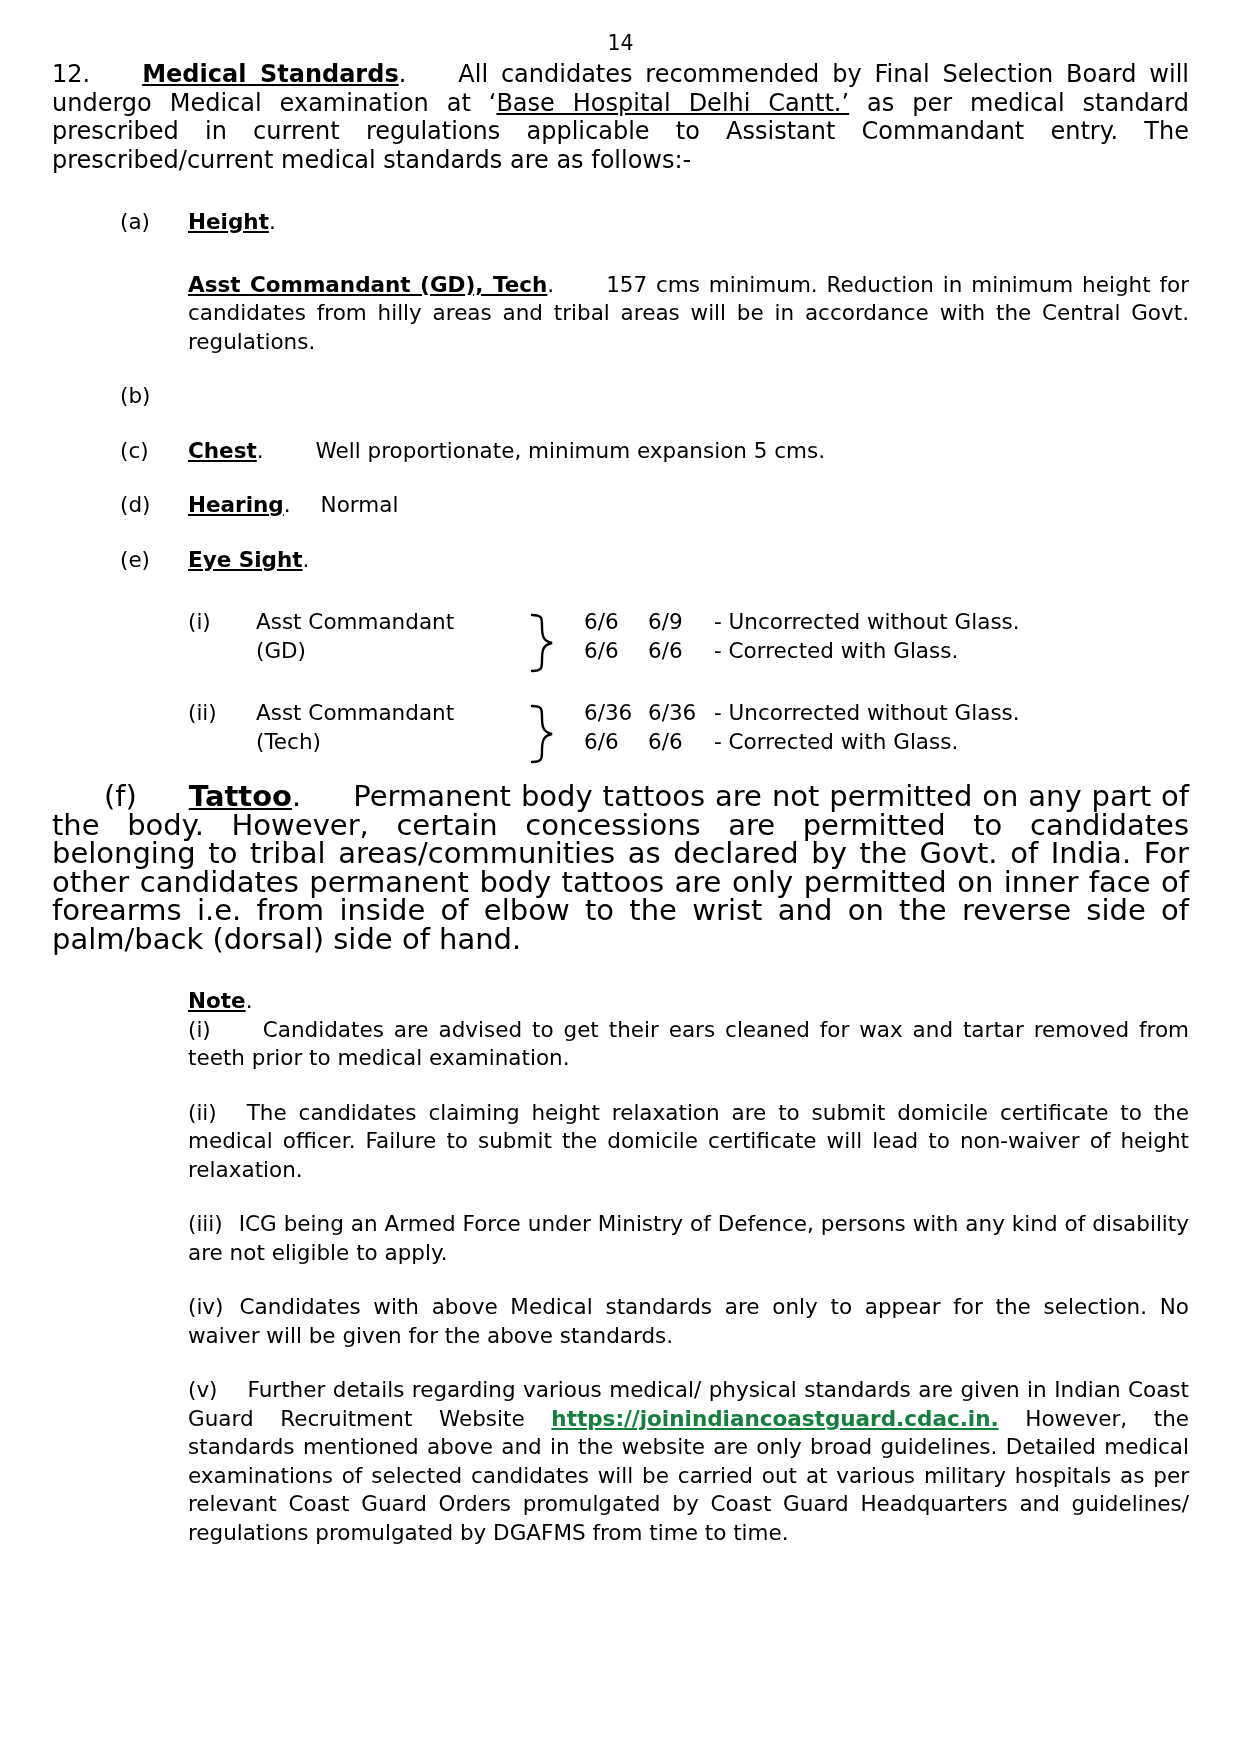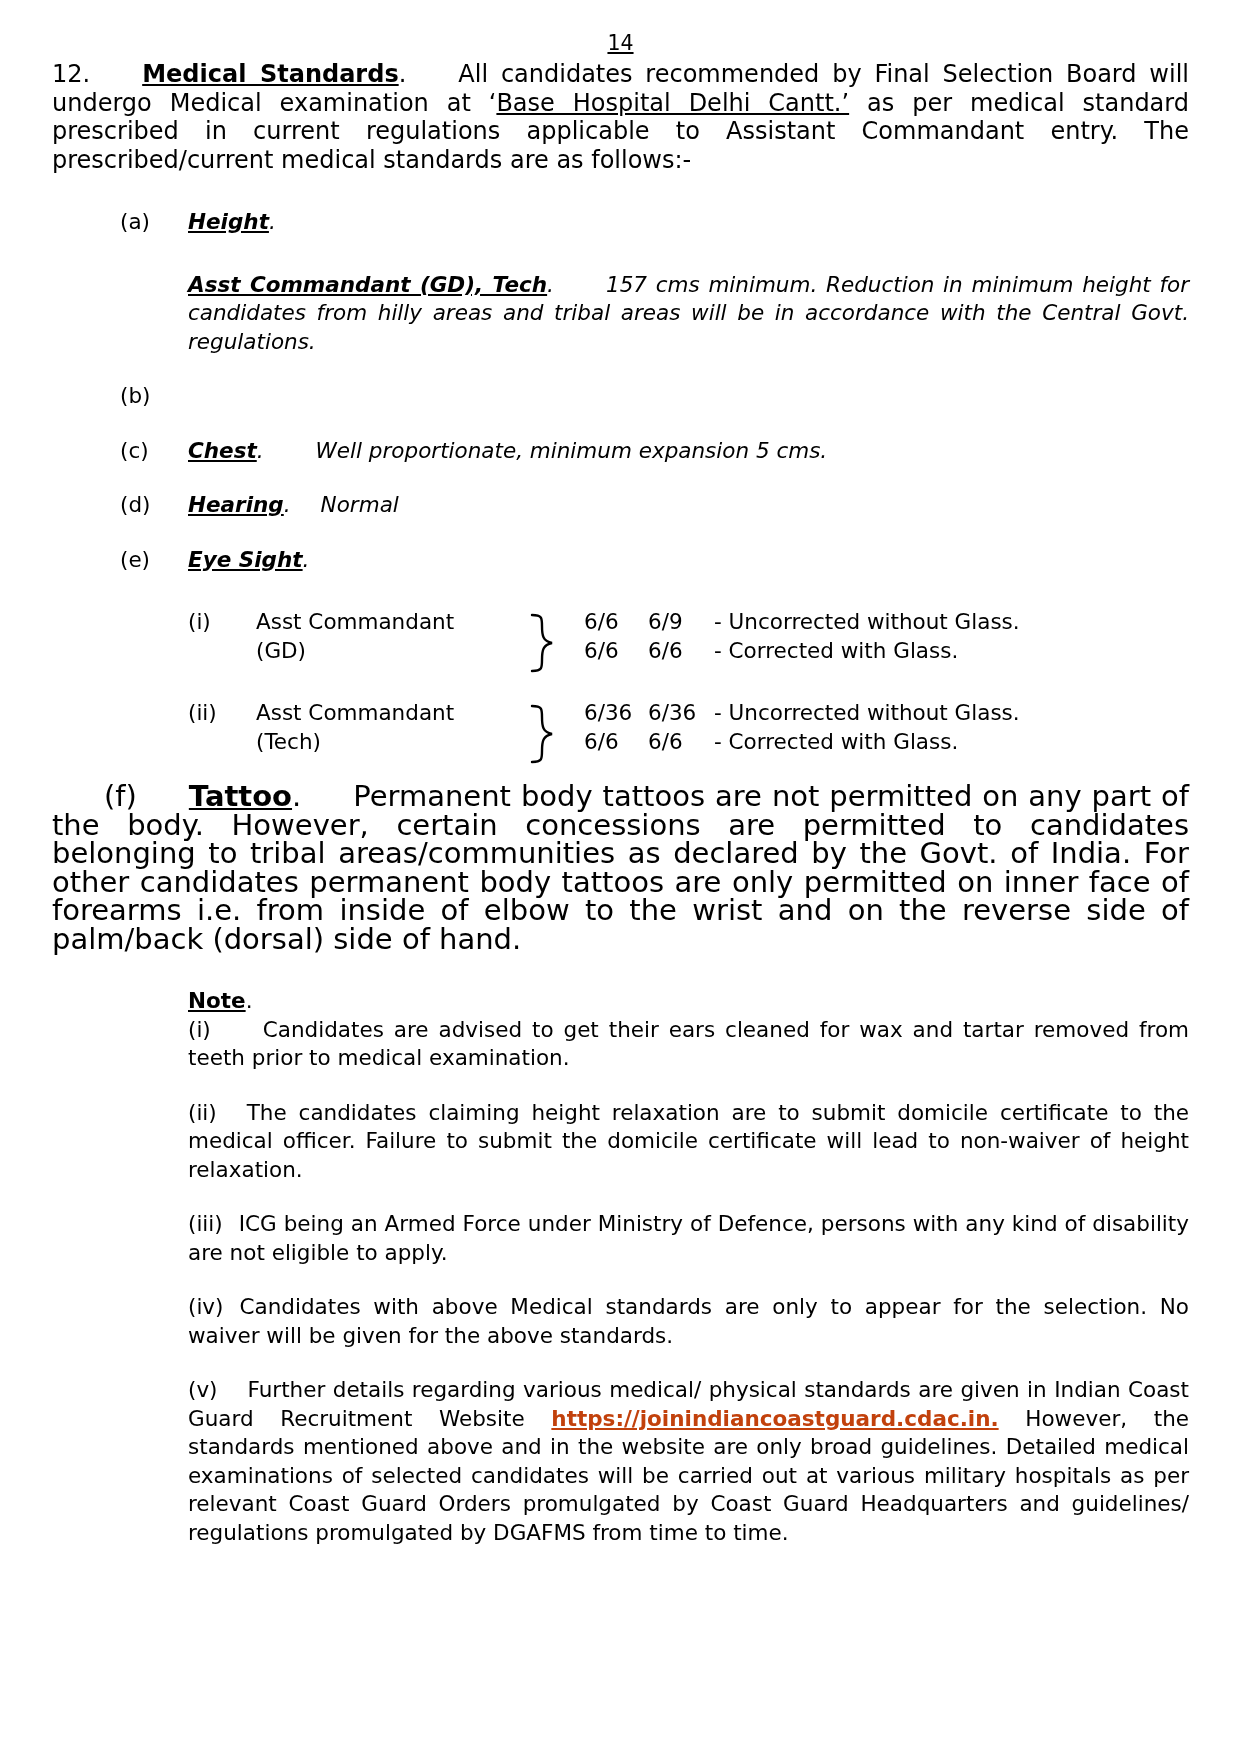--- a/index.html
+++ b/index.html
@@ -20,21 +20,20 @@
     height: 1754px;
     box-sizing: border-box;
     padding: 30px 52px 0 52px;
     background: #ffffff;
   }
   .page-number {
     text-align: center;
     font-size: 20.5px;
     line-height: 26px;
     margin: 0 0 4px 0;
-    text-decoration: underline;
   }
   p.para {
     margin: 0;
     font-size: 24px;
     line-height: 28.5px;
     text-align: justify;
     text-justify: inter-word;
   }
   .b-u {
     font-weight: bold;
@@ -51,21 +50,20 @@
     line-height: 28.5px;
   }
   .item .mark {
     width: 68px;
     flex: 0 0 68px;
     padding-left: 68px;
     box-sizing: content-box;
   }
   .item .body {
     flex: 1 1 auto;
-    font-style: italic;
   }
   .item .body p {
     margin: 0;
     text-align: justify;
   }
   .tab-wide { display: inline-block; width: 52px; }
   .tab-mid  { display: inline-block; width: 30px; }
   .tab-sm   { display: inline-block; width: 16px; }
 
   
@@ -113,21 +111,21 @@
   }
   .note-block p {
     margin: 0;
     text-align: justify;
   }
   .note-title {
     font-weight: bold;
     text-decoration: underline;
   }
   .weblink {
-    color: #c2410c;
+    color: #15803d;
     font-weight: bold;
     text-decoration: underline;
   }
   .tattoo-block {
     font-size: 29px;
     line-height: 28.5px;
   }
   .tattoo-block p { margin: 0; text-align: justify; }
   .plusminus {
     display: inline-block;

